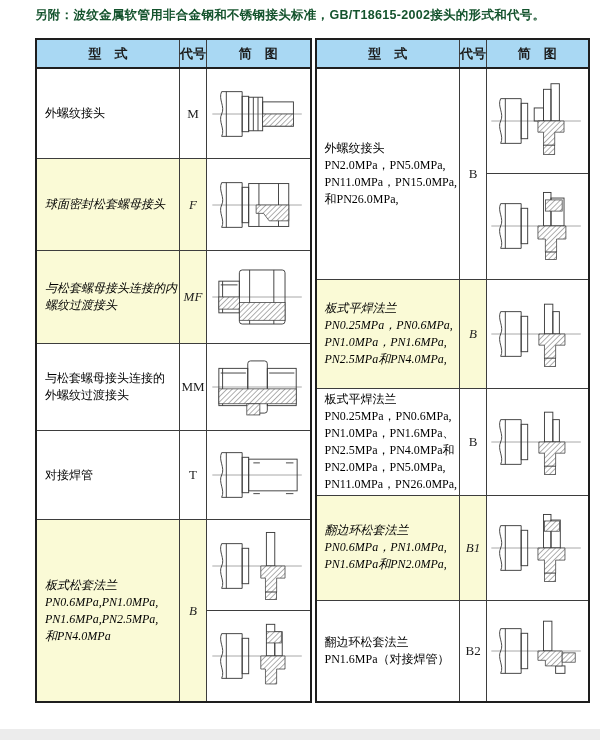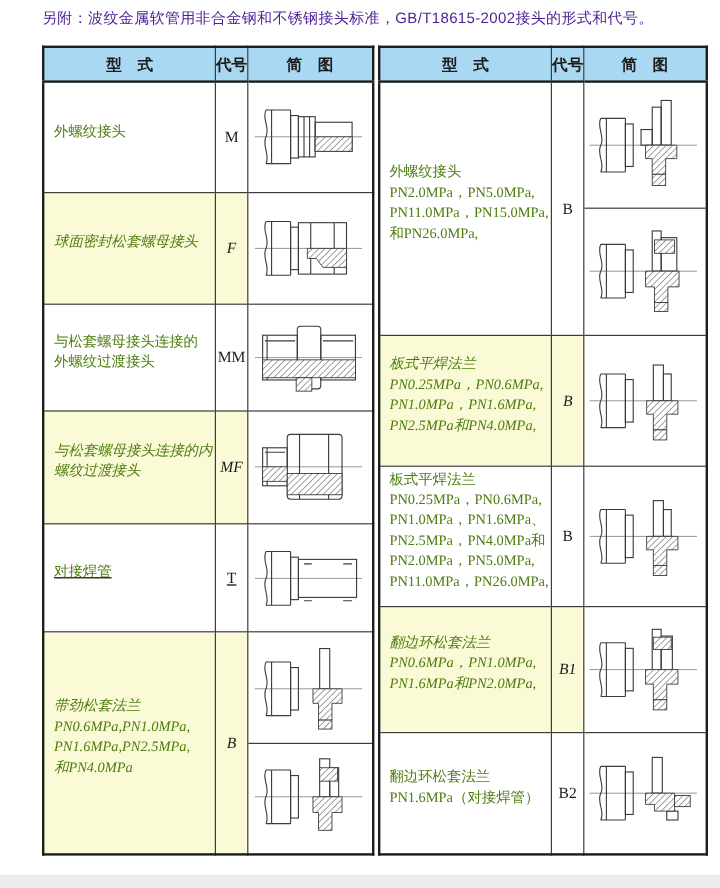--- a/index.html
+++ b/index.html
@@ -2,34 +2,34 @@
 <html style="--header-bg: #a9d8f3; --highlight-bg: #fafad6;"><head>
 <meta charset="utf-8">
 <style>
   html,body{margin:0;padding:0;}
   body{
     width:600px;height:740px;background:#ffffff;position:relative;
     font-family:"Liberation Sans", sans-serif;overflow:hidden;
   }
   .title{
     position:absolute;left:35px;top:7px;width:540px;
-    font-size:12.5px;font-weight:normal;color:#4c1d95;letter-spacing:.3px;
+    font-size:12.5px;font-weight:bold;color:#14532d;letter-spacing:.3px;
   }
   .tables{position:absolute;left:35px;top:38px;display:flex;gap:3px;}
   table.t{border-collapse:collapse;table-layout:fixed;}
   table.t{border:2px solid #1e1e1e;}
   .t th,.t td{border:1px solid #3d3d3d;padding:0;margin:0;}
   .t thead th{
     background:var(--header-bg,#a9d8f3);
     height:27px;font-size:13px;font-weight:bold;color:#1c1c1c;
     border-bottom:2px solid #1e1e1e;text-align:center;
   }
   td.type{
-    font-family:"Liberation Serif", serif;font-size:12px;color:#4d7c0f;
-    vertical-align:middle;padding:2px 2px 12px 8px;text-align:left;
+    font-family:"Liberation Serif", serif;font-size:12px;color:#000000;
+    vertical-align:middle;padding:2px 2px 2px 8px;text-align:left;
   }
   td.type .line{line-height:17px;white-space:nowrap;}
   td.code{
     text-align:center;vertical-align:middle;
     font-family:"Liberation Serif", serif;font-size:13px;color:#1c1c1c;
   }
   .hl{background:var(--highlight-bg,#fafad6);font-style:italic;}
   td.sketch{background:#ffffff;vertical-align:middle;}
   .single,.sub{display:flex;align-items:center;justify-content:center;overflow:hidden;}
   .sub + .sub{border-top:1px solid #3d3d3d;}
@@ -115,20 +115,52 @@
                   <line x1="51" y1="21" x2="51" y2="67"></line>
                   <line x1="72" y1="21" x2="72" y2="67"></line>
                 </g>
                 <g stroke="#3b3b3b" stroke-width="0.8" fill="url(#h2)">
                   <path d="M48 44 H83 V61 H62 L56 53 H48 Z"></path>
                 </g>
               </svg>
             </div>
           </td>
         </tr>
+        <tr style="height: 92px;">
+          <td class="type hl">
+            <div class="line">与松套螺母接头连接的内</div>
+            <div class="line">螺纹过渡接头</div>
+          </td>
+          <td class="code hl"><span>MF</span></td>
+          <td class="sketch">
+            <div class="single" style="height: 90px;">
+              <svg viewBox="0 0 100 88" width="96" height="82">
+                <defs>
+                  <pattern id="h4" width="4" height="4" patternUnits="userSpaceOnUse" patternTransform="rotate(45)">
+                    <rect width="4" height="4" fill="#ffffff"></rect>
+                    <line x1="0" y1="0" x2="0" y2="4" stroke="#555" stroke-width="1"></line>
+                  </pattern>
+                </defs>
+                <line x1="1" y1="44" x2="97" y2="44" stroke="#7a7a7a" stroke-width="0.7"></line>
+                <g stroke="#3b3b3b" stroke-width="1" fill="none">
+                  <rect x="8" y="27" width="22" height="34"></rect>
+                  <line x1="12" y1="27" x2="12" y2="61"></line>
+                  <rect x="30" y="15" width="49" height="58" rx="3"></rect>
+                  <line x1="41" y1="15" x2="41" y2="73"></line>
+                  <line x1="67" y1="15" x2="67" y2="73"></line>
+                  <line x1="10" y1="31" x2="28" y2="31"></line>
+                </g>
+                <g stroke="#3b3b3b" stroke-width="0.8" fill="url(#h4)">
+                  <rect x="8" y="44" width="22" height="13"></rect>
+                  <rect x="30" y="50" width="49" height="19"></rect>
+                </g>
+              </svg>
+            </div>
+          </td>
+        </tr>
         <tr style="height: 87px;">
           <td class="type">
             <div class="line">与松套螺母接头连接的</div>
             <div class="line">外螺纹过渡接头</div>
           </td>
           <td class="code"><span>MM</span></td>
           <td class="sketch">
             <div class="single" style="height: 85px;">
               <svg viewBox="0 0 100 88" width="96" height="82">
                 <defs>
@@ -147,53 +179,21 @@
                   <line x1="62" y1="29" x2="89" y2="29"></line>
                 </g>
                 <g stroke="#3b3b3b" stroke-width="0.8" fill="url(#h3)">
                   <rect x="8" y="46" width="83" height="16"></rect>
                   <rect x="38" y="62" width="14" height="12"></rect>
                 </g>
               </svg>
             </div>
           </td>
         </tr>
-        <tr style="height: 92px;">
-          <td class="type hl">
-            <div class="line">与松套螺母接头连接的内</div>
-            <div class="line">螺纹过渡接头</div>
-          </td>
-          <td class="code hl"><span>MF</span></td>
-          <td class="sketch">
-            <div class="single" style="height: 90px;">
-              <svg viewBox="0 0 100 88" width="96" height="82">
-                <defs>
-                  <pattern id="h4" width="4" height="4" patternUnits="userSpaceOnUse" patternTransform="rotate(45)">
-                    <rect width="4" height="4" fill="#ffffff"></rect>
-                    <line x1="0" y1="0" x2="0" y2="4" stroke="#555" stroke-width="1"></line>
-                  </pattern>
-                </defs>
-                <line x1="1" y1="44" x2="97" y2="44" stroke="#7a7a7a" stroke-width="0.7"></line>
-                <g stroke="#3b3b3b" stroke-width="1" fill="none">
-                  <rect x="8" y="27" width="22" height="34"></rect>
-                  <line x1="12" y1="27" x2="12" y2="61"></line>
-                  <rect x="30" y="15" width="49" height="58" rx="3"></rect>
-                  <line x1="41" y1="15" x2="41" y2="73"></line>
-                  <line x1="67" y1="15" x2="67" y2="73"></line>
-                  <line x1="10" y1="31" x2="28" y2="31"></line>
-                </g>
-                <g stroke="#3b3b3b" stroke-width="0.8" fill="url(#h4)">
-                  <rect x="8" y="44" width="22" height="13"></rect>
-                  <rect x="30" y="50" width="49" height="19"></rect>
-                </g>
-              </svg>
-            </div>
-          </td>
-        </tr>
-        <tr style="height: 88px; text-decoration: underline;">
+        <tr style="height: 88px;">
           <td class="type">
             <div class="line">对接焊管</div>
           </td>
           <td class="code"><span>T</span></td>
           <td class="sketch">
             <div class="single" style="height: 86px;">
               <svg viewBox="0 0 100 88" width="96" height="82">
                 <defs>
                   <pattern id="h5" width="4" height="4" patternUnits="userSpaceOnUse" patternTransform="rotate(45)">
                     <rect width="4" height="4" fill="#ffffff"></rect>
@@ -213,21 +213,21 @@
                   <line x1="80" y1="31" x2="88" y2="31"></line>
                   <line x1="45" y1="64" x2="52" y2="64"></line>
                   <line x1="80" y1="64" x2="88" y2="64"></line>
                 </g>
               </svg>
             </div>
           </td>
         </tr>
         <tr style="height: 181px;">
           <td class="type hl">
-            <div class="line">带劲松套法兰</div>
+            <div class="line">板式松套法兰</div>
             <div class="line">PN0.6MPa,PN1.0MPa,</div>
             <div class="line">PN1.6MPa,PN2.5MPa,</div>
             <div class="line">和PN4.0MPa</div>
           </td>
           <td class="code hl"><span>B</span></td>
           <td class="sketch">
             <div class="sub" style="height: 89px;">
               <svg viewBox="0 0 100 88" width="96" height="82">
                 <defs>
                   <pattern id="h6" width="4" height="4" patternUnits="userSpaceOnUse" patternTransform="rotate(45)">

